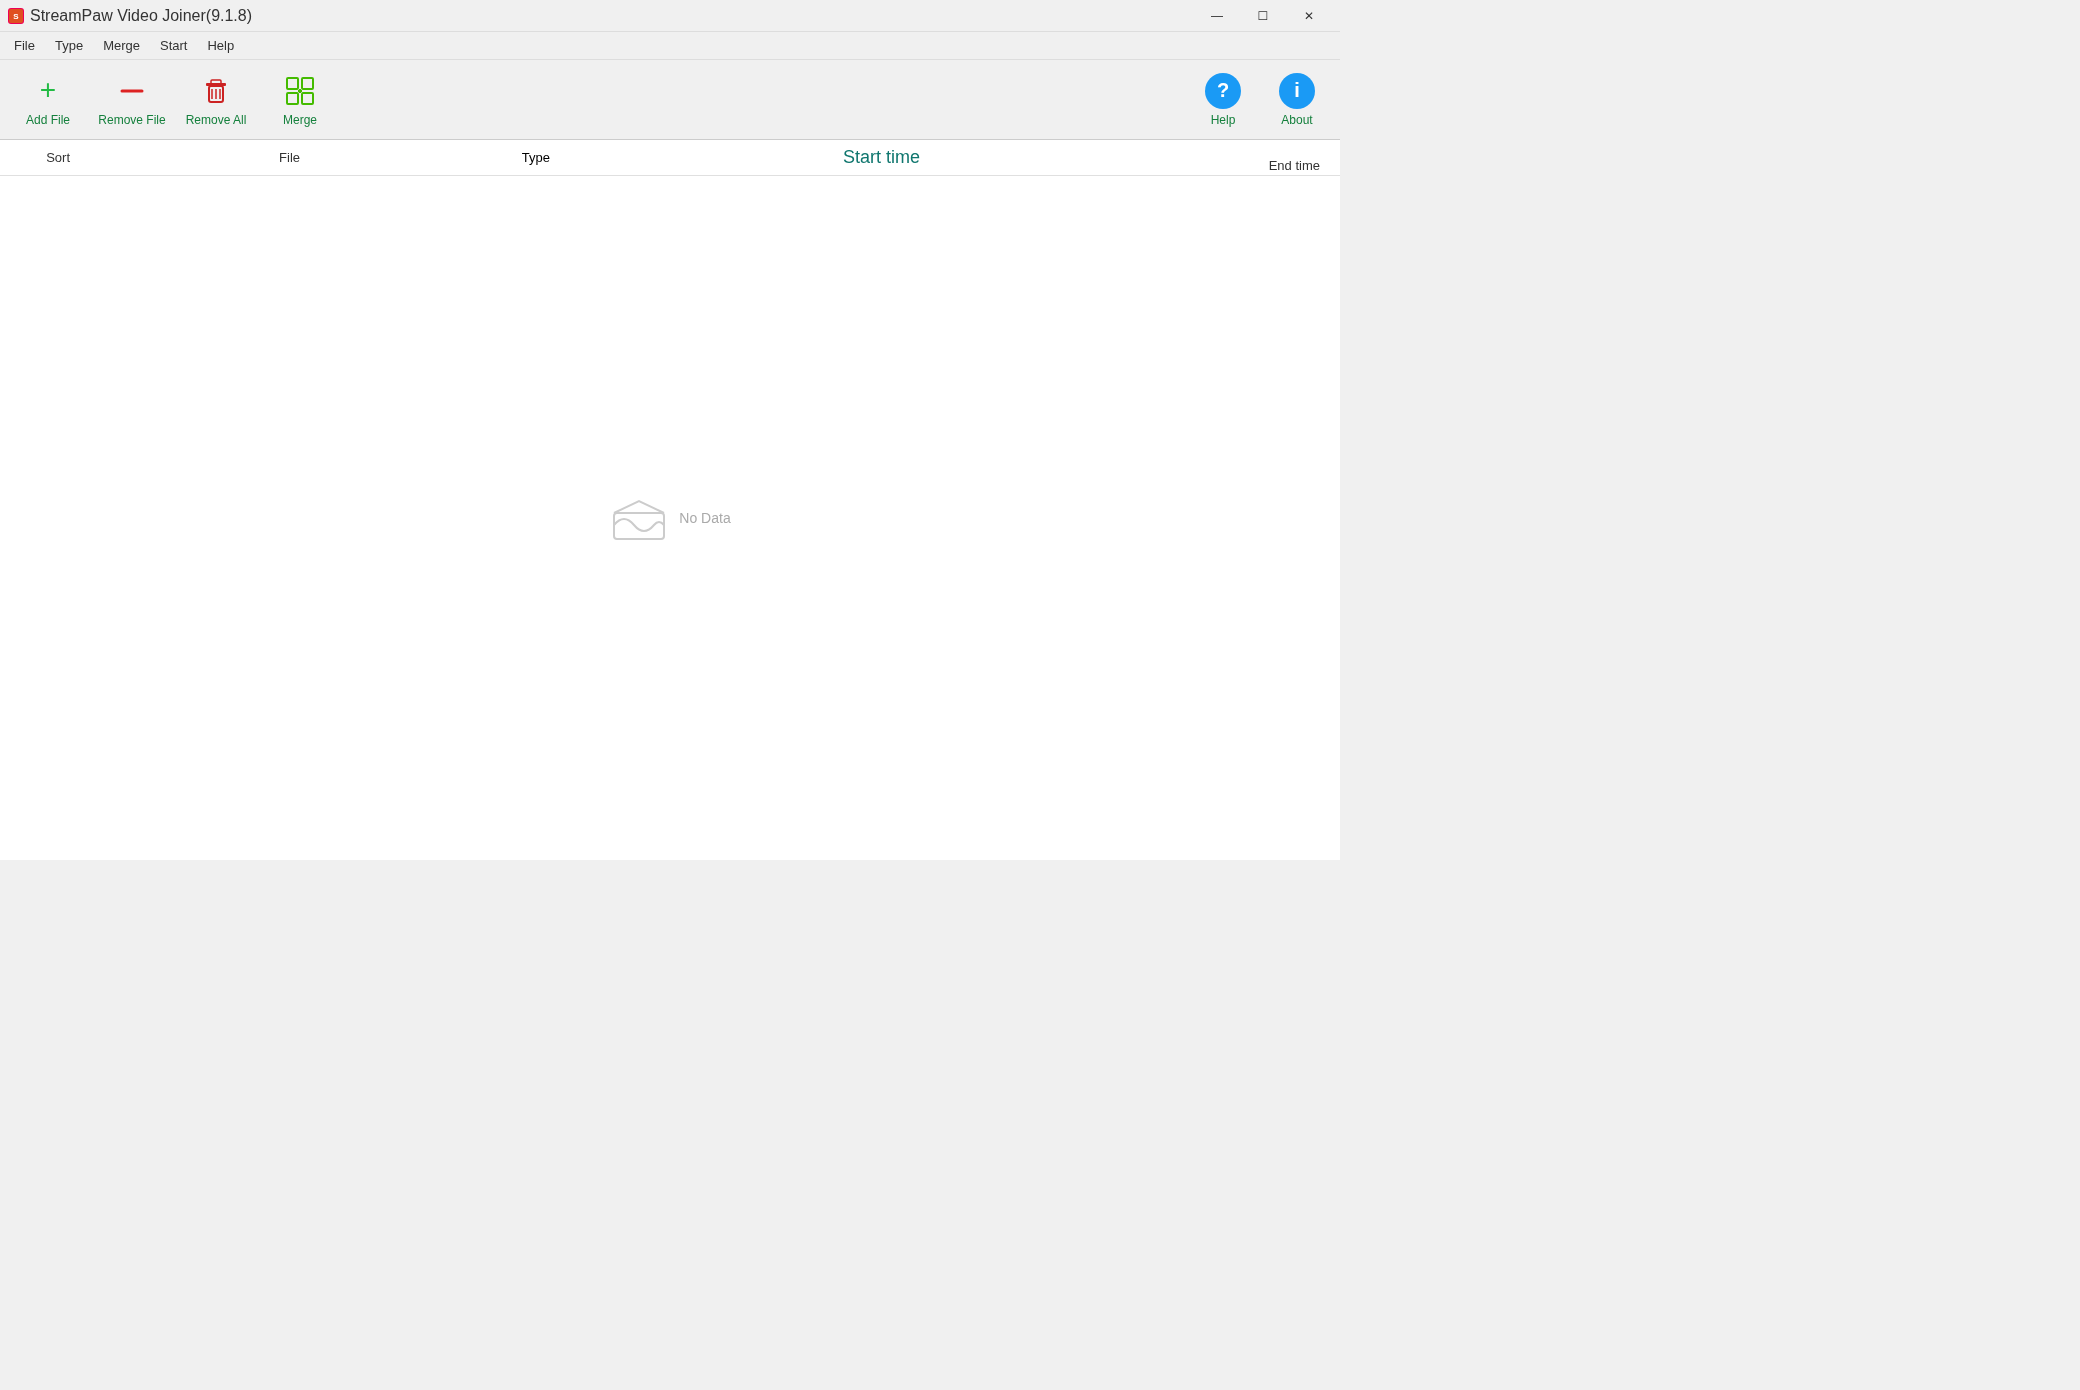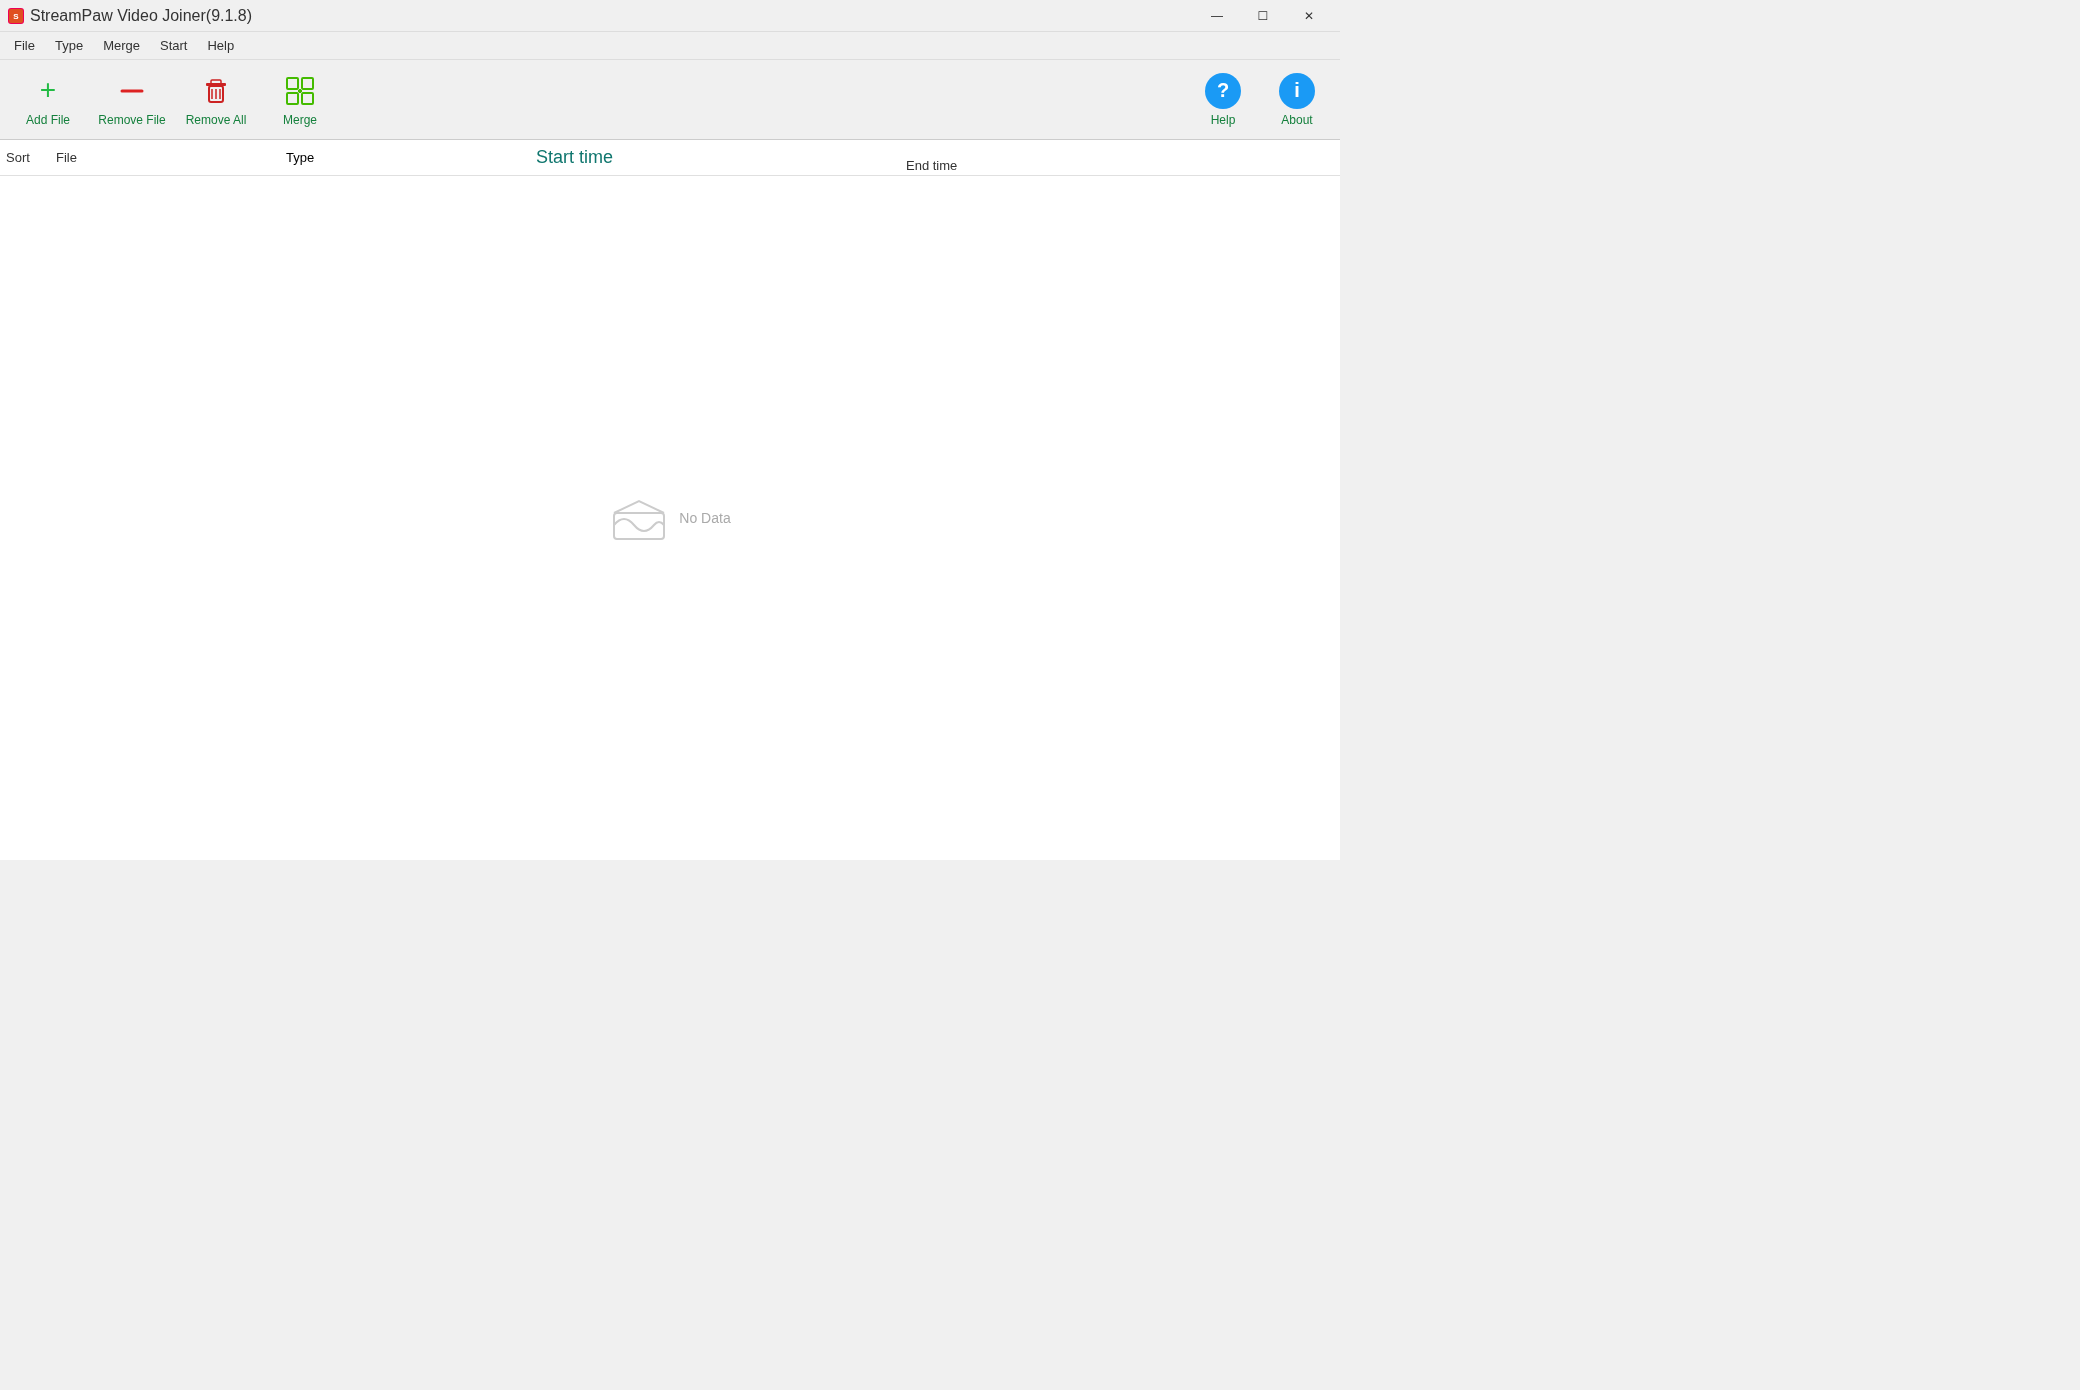--- a/index.html
+++ b/index.html
@@ -169,21 +169,22 @@
       background: #1a9af5;
     }
 
     
     .table-header {
       background: white;
       height: 36px;
       display: flex;
       align-items: center;
       border-bottom: 1px solid #e0e0e0;
-      padding: 0 6px;
+      padding: 0 20px;
+      text-align: right;
     }
 
     .col-sort {
       width: 50px;
       font-size: 13px;
       color: #333;
       font-weight: 500;
     }
 
     .col-file {

